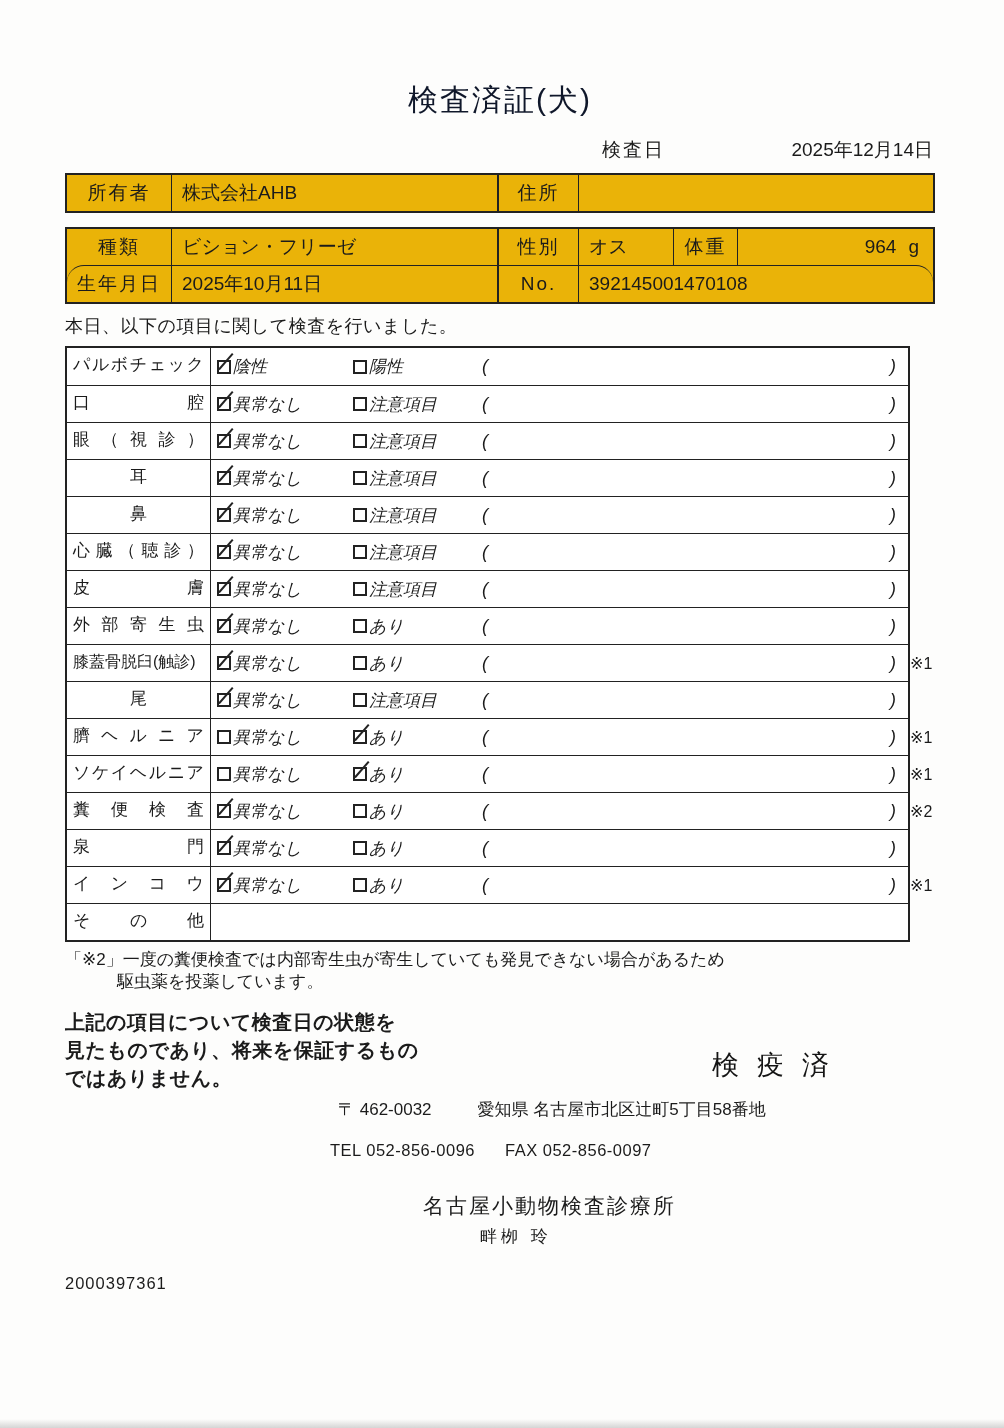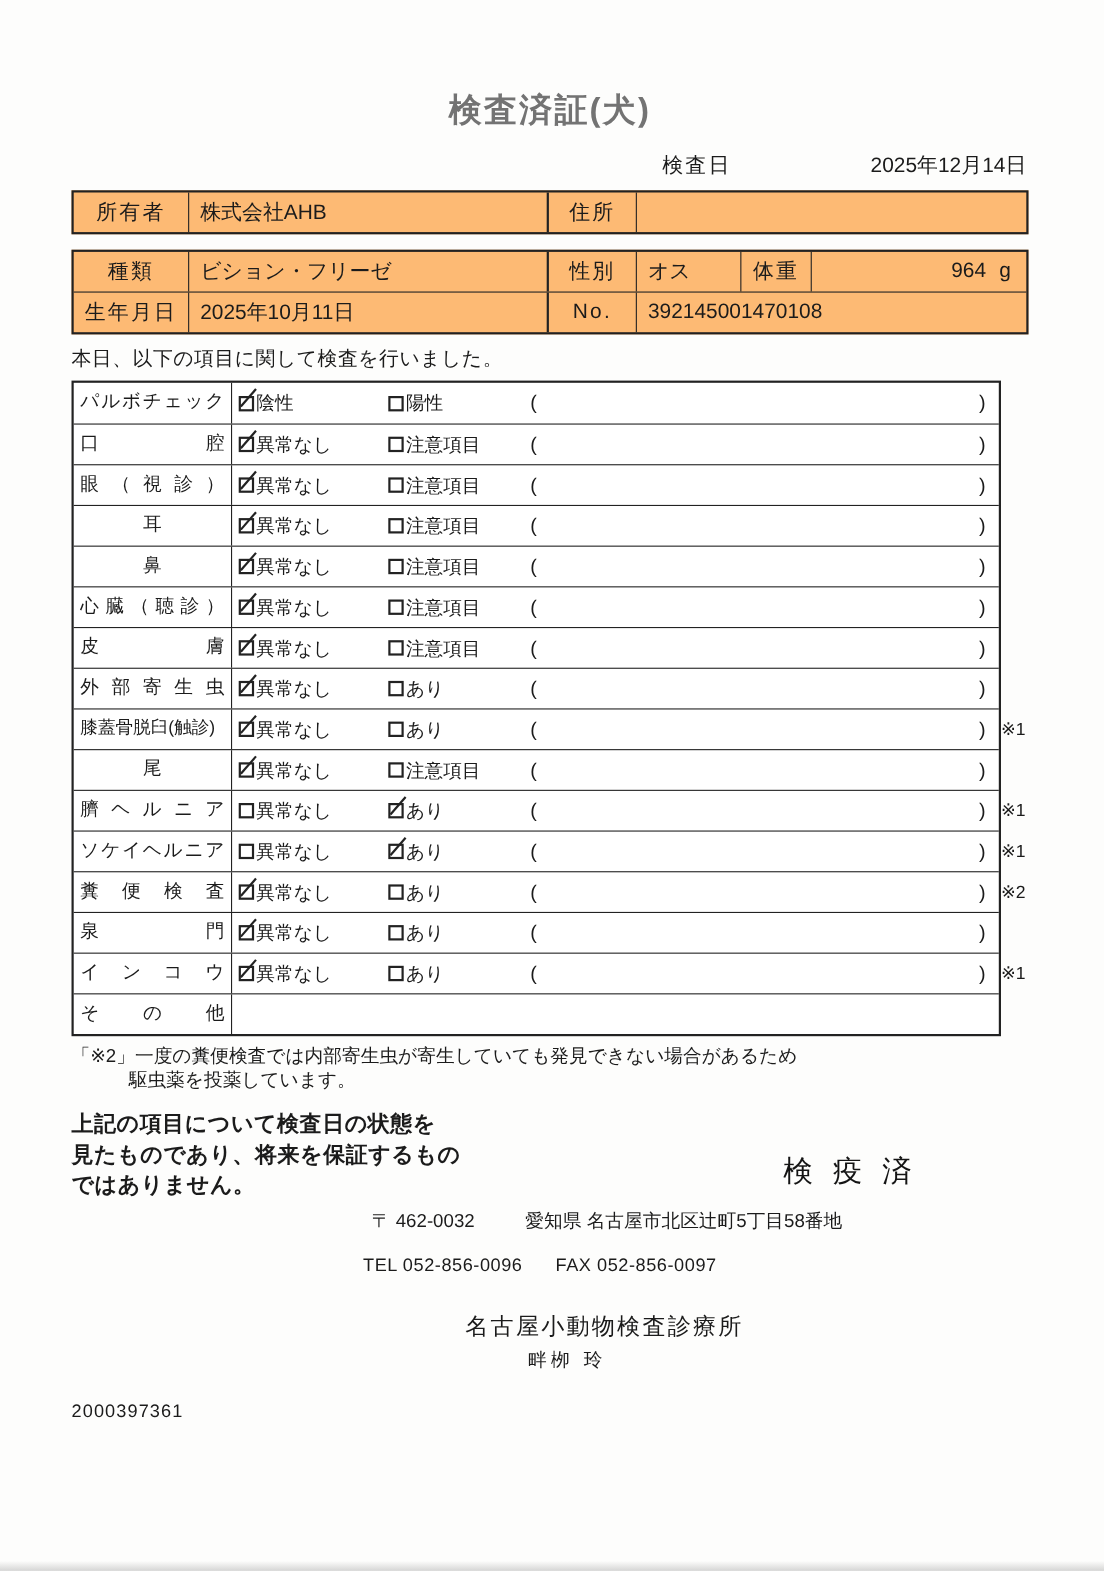--- a/index.html
+++ b/index.html
@@ -7,30 +7,30 @@
   body{
     width:1004px; height:1428px; margin:0 auto; position:relative;
     background:#fdfdfc;
     font-family:"Liberation Sans","DejaVu Sans",sans-serif;
     color:#1b1b1b; overflow:hidden;
   }
   .page{ position:relative; width:870px; margin:0 0 0 65px; padding-top:80px; }
 
   
   .doc-title{
-    text-align:center; font-size:30px; font-weight:bold; letter-spacing:2px; color:#737373;
+    text-align:center; font-size:30px; font-weight:normal; letter-spacing:2px; color:#0f172a;
   }
   .examdate-line{ position:relative; height:26px; margin-top:16px; font-size:19px; }
   .examdate-line .lbl{ position:absolute; left:537px; letter-spacing:2px; }
   .examdate-line .val{ position:absolute; right:2px; }
 
   
-  .tbl{ border:2.2px solid #222; background:#fdba74; }
+  .tbl{ border:2.2px solid #222; background:#eab308; }
   .tbl .r{ display:flex; }
-  .tbl .r + .r{ border-top:1.7px solid #222; }
+  .tbl .r + .r{ border-top:1.7px solid #222;border-radius:17px; }
   .cell{ display:flex; align-items:center; min-height:36px; font-size:19px; padding:2px 10px; }
   .cell.lab{ justify-content:center; letter-spacing:2px; }
   .bR{ border-right:1.7px solid #222; }
   .bR2{ border-right:2.6px solid #222; } 
   .owner-tbl{ margin-top:10px; }
   .pet-tbl{ margin-top:14px; }
   .w-lab1{ width:105px; } .w-val1{ flex:0 0 327px;text-align:center; } .w-lab2{ width:80px; }
   .w-sex{ width:95px; } .w-wlab{ width:64px; }
   .w-rest{ flex:1; }
   .weight-cell{ flex:1; justify-content:flex-end; gap:12px; padding-right:14px; }
@@ -42,21 +42,21 @@
   .cl-tbl{ border:2.2px solid #222; background:#fff; }
   .cl-row{ display:flex; height:37px; position:relative; }
   .cl-row + .cl-row{ border-top:1.7px solid #222; }
   .cl-label{
     width:144px; border-right:1.7px solid #222; font-size:17px;
     padding:0 6px; display:block; line-height:34px; overflow:hidden; white-space:nowrap;
   }
   .al-justify{ text-align:justify; text-align-last:justify; }
   .al-center{ text-align:center; }
   .al-left{ text-align:left; letter-spacing:0; font-size:16px; }
-  .cl-opts{ flex:1; display:flex; align-items:center; font-size:17px; padding:0 12px 0 6px; }
+  .cl-opts{ flex:1; display:flex; align-items:center; font-size:17px; padding:0 12px 0 6px;font-style:italic; }
   .opt{ display:flex; align-items:center; }
   .opt1{ width:136px; } .opt2{ width:129px; }
   .paren{ font-size:18px; }
   .fill{ flex:1; }
   .cb{
     position:relative; width:14px; height:14px; border:2px solid #222;
     display:inline-block; margin-right:2px; flex:0 0 14px; background:#fff;
   }
   .cb.checked::after{
     content:""; position:absolute; left:1px; bottom:1px; width:21px; height:2.4px;

